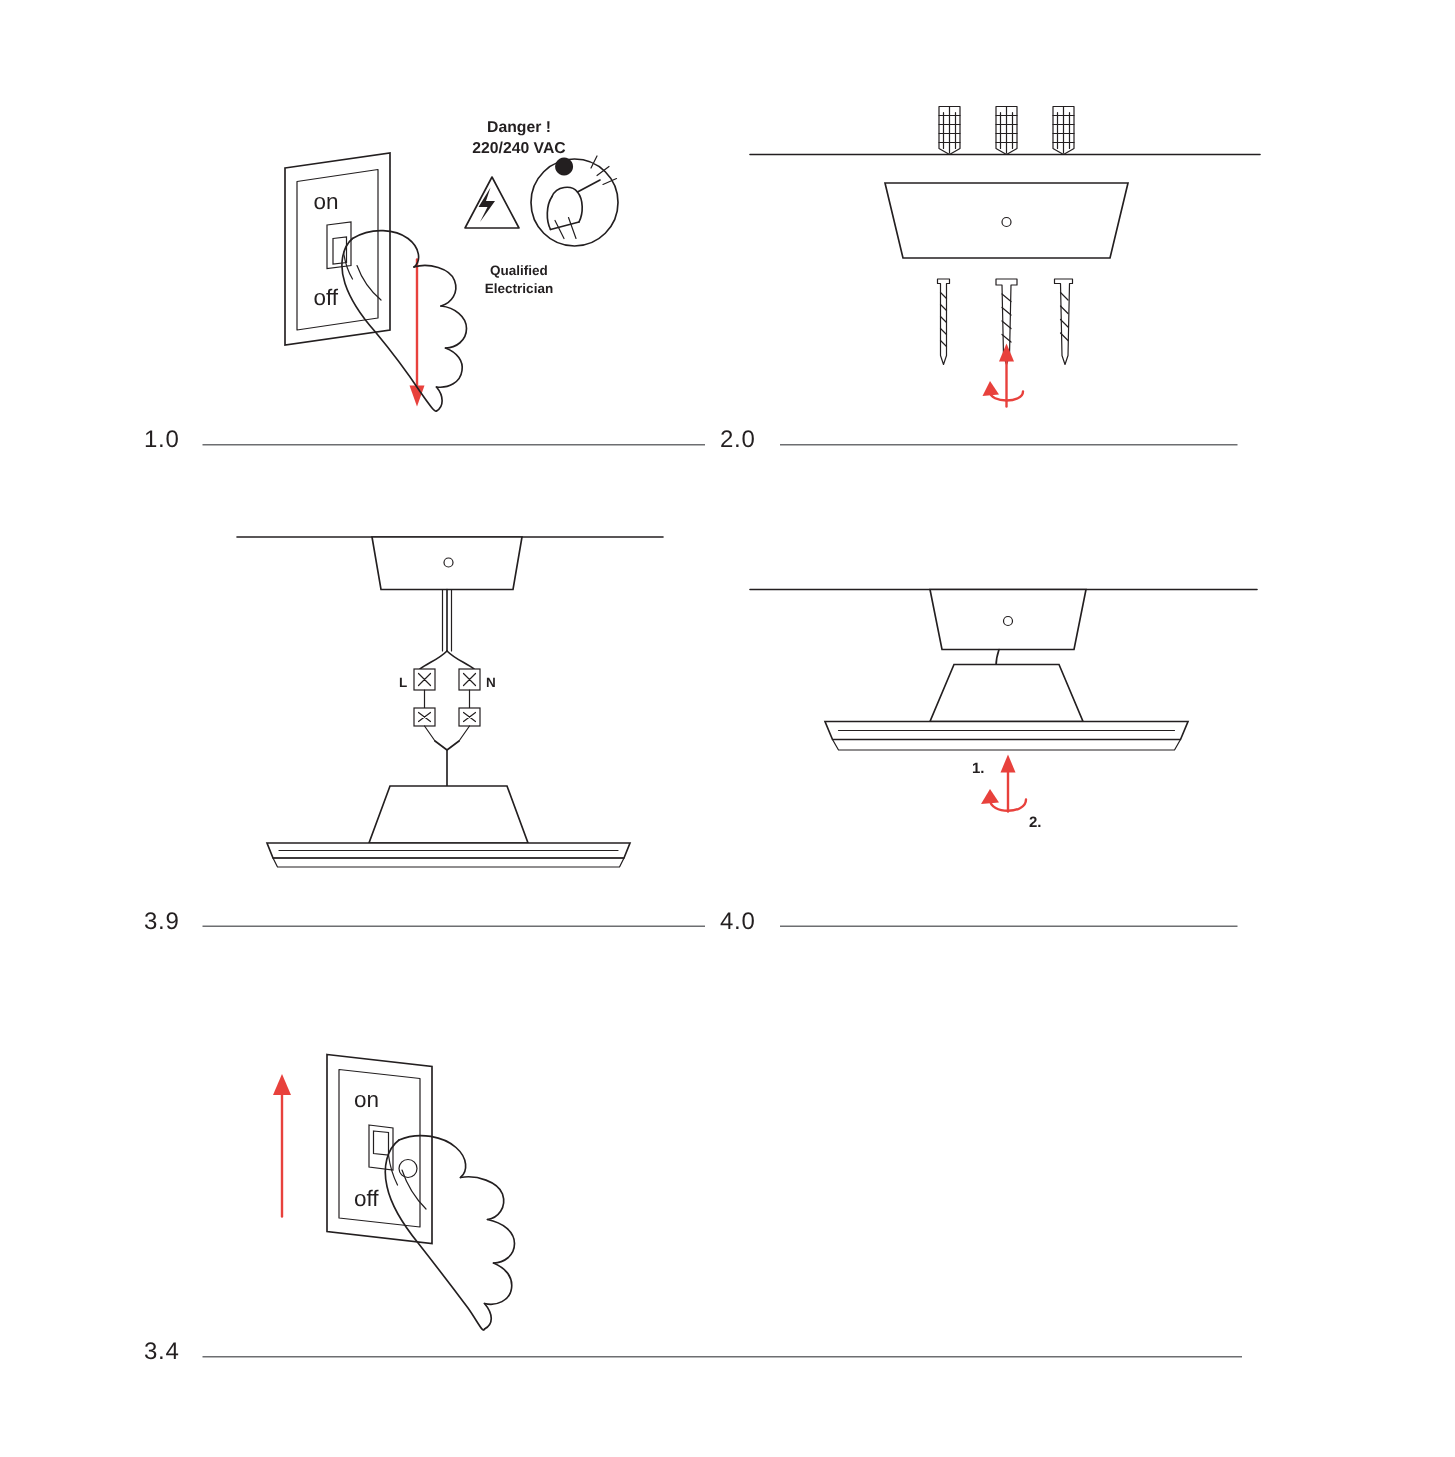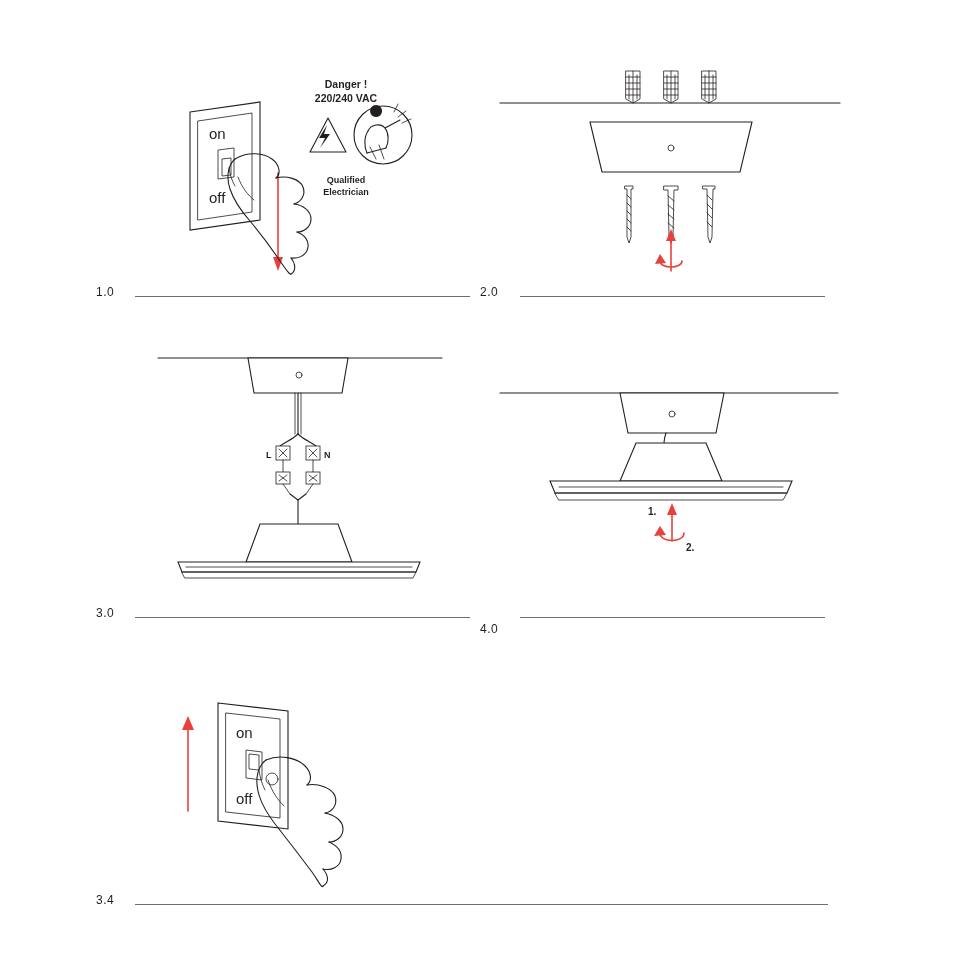--- a/index.html
+++ b/index.html
@@ -24,21 +24,21 @@
   .step {
     position: absolute;
   }
   .step-rule {
     position: absolute;
     height: 1px;
     background: #6d6e71;
   }
   .step-label {
     position: absolute;
-    font-size: 12px;
+    font-size: 16px;
     letter-spacing: 0.5px;
     color: #231f20;
     font-family: "Liberation Sans", sans-serif;
   }
   .fig {
     position: absolute;
   }
   svg { display: block; overflow: visible; }
   .ln { fill: none; stroke: #231f20; stroke-width: 1.1; stroke-linecap: round; stroke-linejoin: round; }
   .ln-thin { fill: none; stroke: #231f20; stroke-width: 0.8; stroke-linecap: round; stroke-linejoin: round; }
@@ -229,21 +229,21 @@
         </g>
 
         <g>
           <path class="fill-w" d="M130 194 L208 194 L222 232 L116 232 Z"></path>
           <path class="fill-w" d="M48 232 L290 232 L286 242 L52 242 Z"></path>
           <path class="ln-thin" d="M52 242 L286 242 L283 248 L55 248 Z"></path>
           <path class="ln-thin" d="M56 237 L282 237"></path>
         </g>
       </svg>
     </div>
-    <div class="step-label" style="left:96px;top:288px;">3.0</div>
+    <div class="step-label" style="left:96px;top:288px;">3.9</div>
     <div class="step-rule" style="left:135px;top:299px;width:335px;"></div>
   </div>
 
   <div class="step" style="left:470px;top:318px;width:500px;height:300px;">
     <div class="fig" style="left:20px;top:45px;">
       <svg width="360" height="230" viewBox="0 0 360 230">
 
         <path class="ln" d="M10 30 L348 30"></path>
 
         <g>
@@ -265,21 +265,21 @@
         <g>
           <path class="red" d="M182 178 L182 148"></path>
           <path class="red-f" d="M182 140 L177 152 L187 152 Z"></path>
           <path class="red" d="M170 170 C170 180 194 180 194 170"></path>
           <path class="red-f" d="M170 163 L164 173 L176 172 Z"></path>
         </g>
         <text class="num-text" x="158" y="152">1.</text>
         <text class="num-text" x="196" y="188">2.</text>
       </svg>
     </div>
-    <div class="step-label" style="left:10px;top:304px;">4.0</div>
+    <div class="step-label" style="left:10px;top:288px;">4.0</div>
     <div class="step-rule" style="left:50px;top:299px;width:305px;"></div>
   </div>
 
   <div class="step" style="left:0;top:638px;width:500px;height:330px;">
     <div class="fig" style="left:160px;top:28px;">
       <svg width="300" height="240" viewBox="0 0 300 240">
 
         <g>
           <path class="red" d="M28 145 L28 62"></path>
           <path class="red-f" d="M28 50 L22 64 L34 64 Z"></path>

